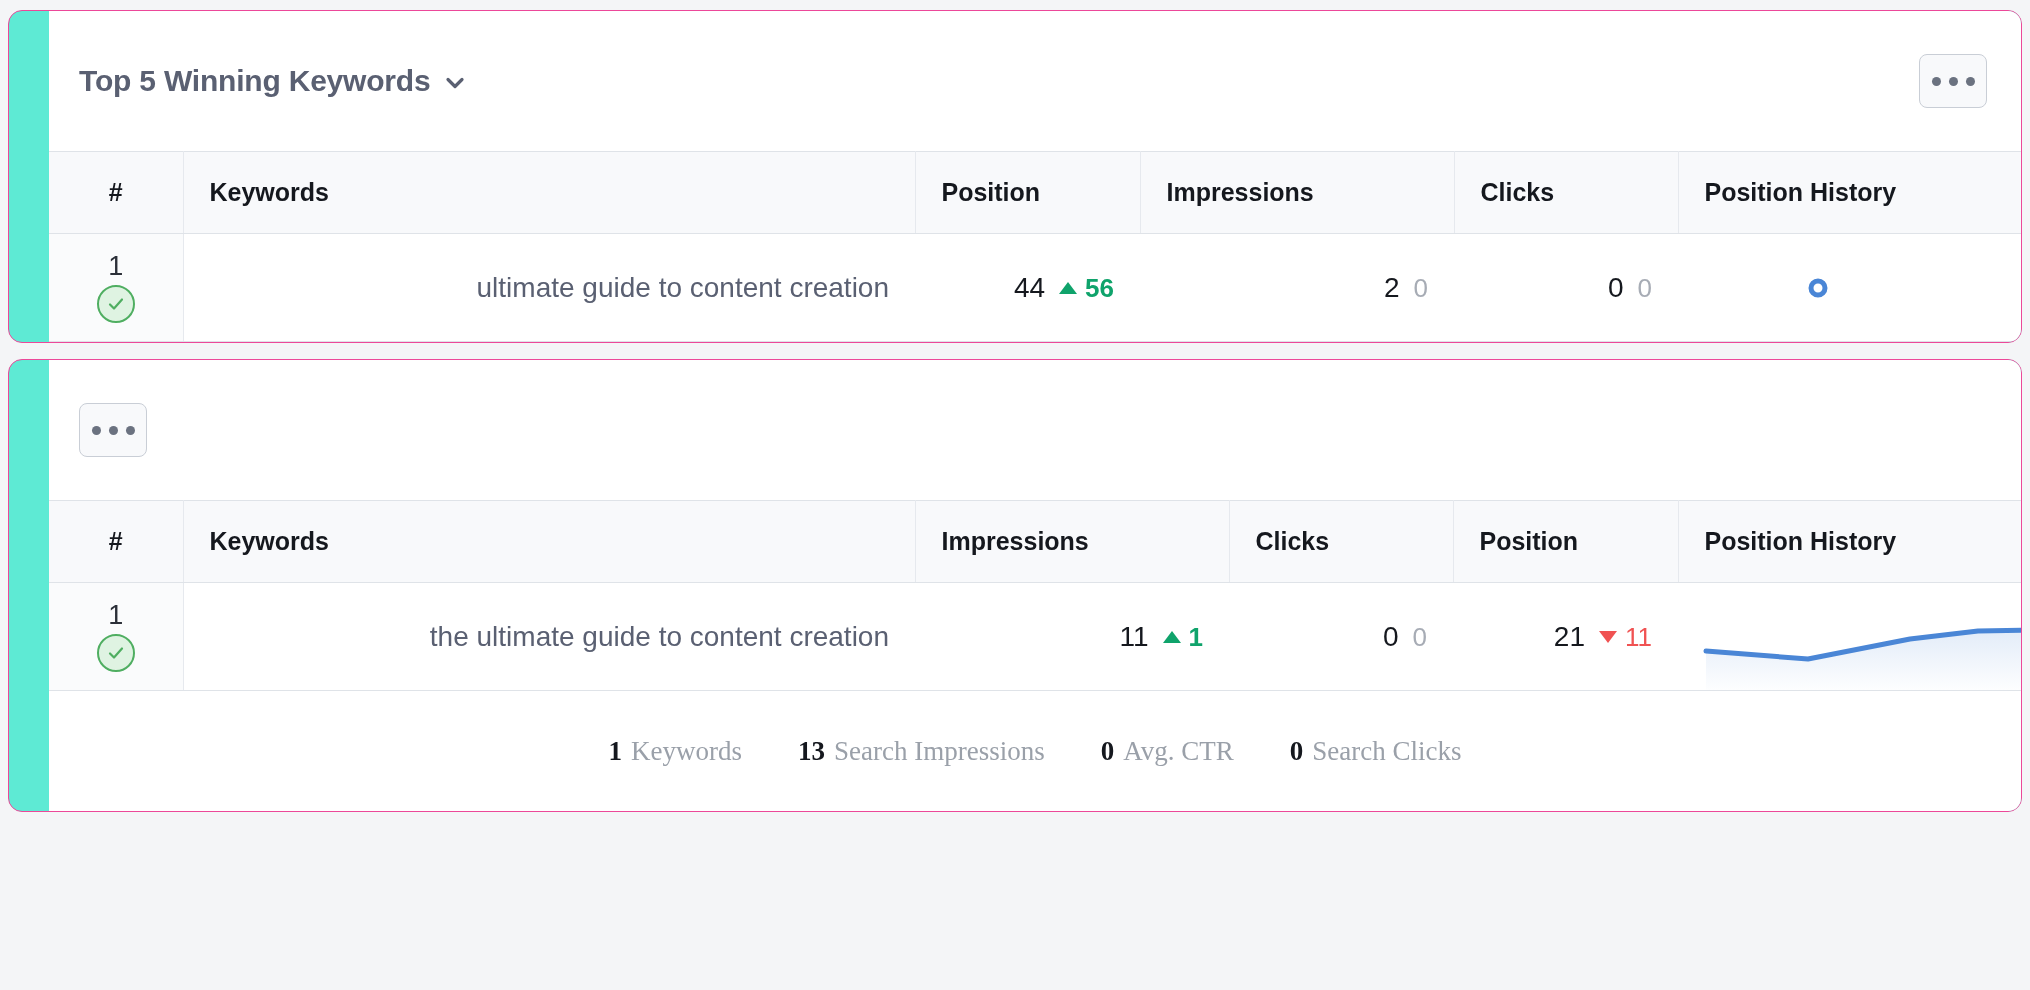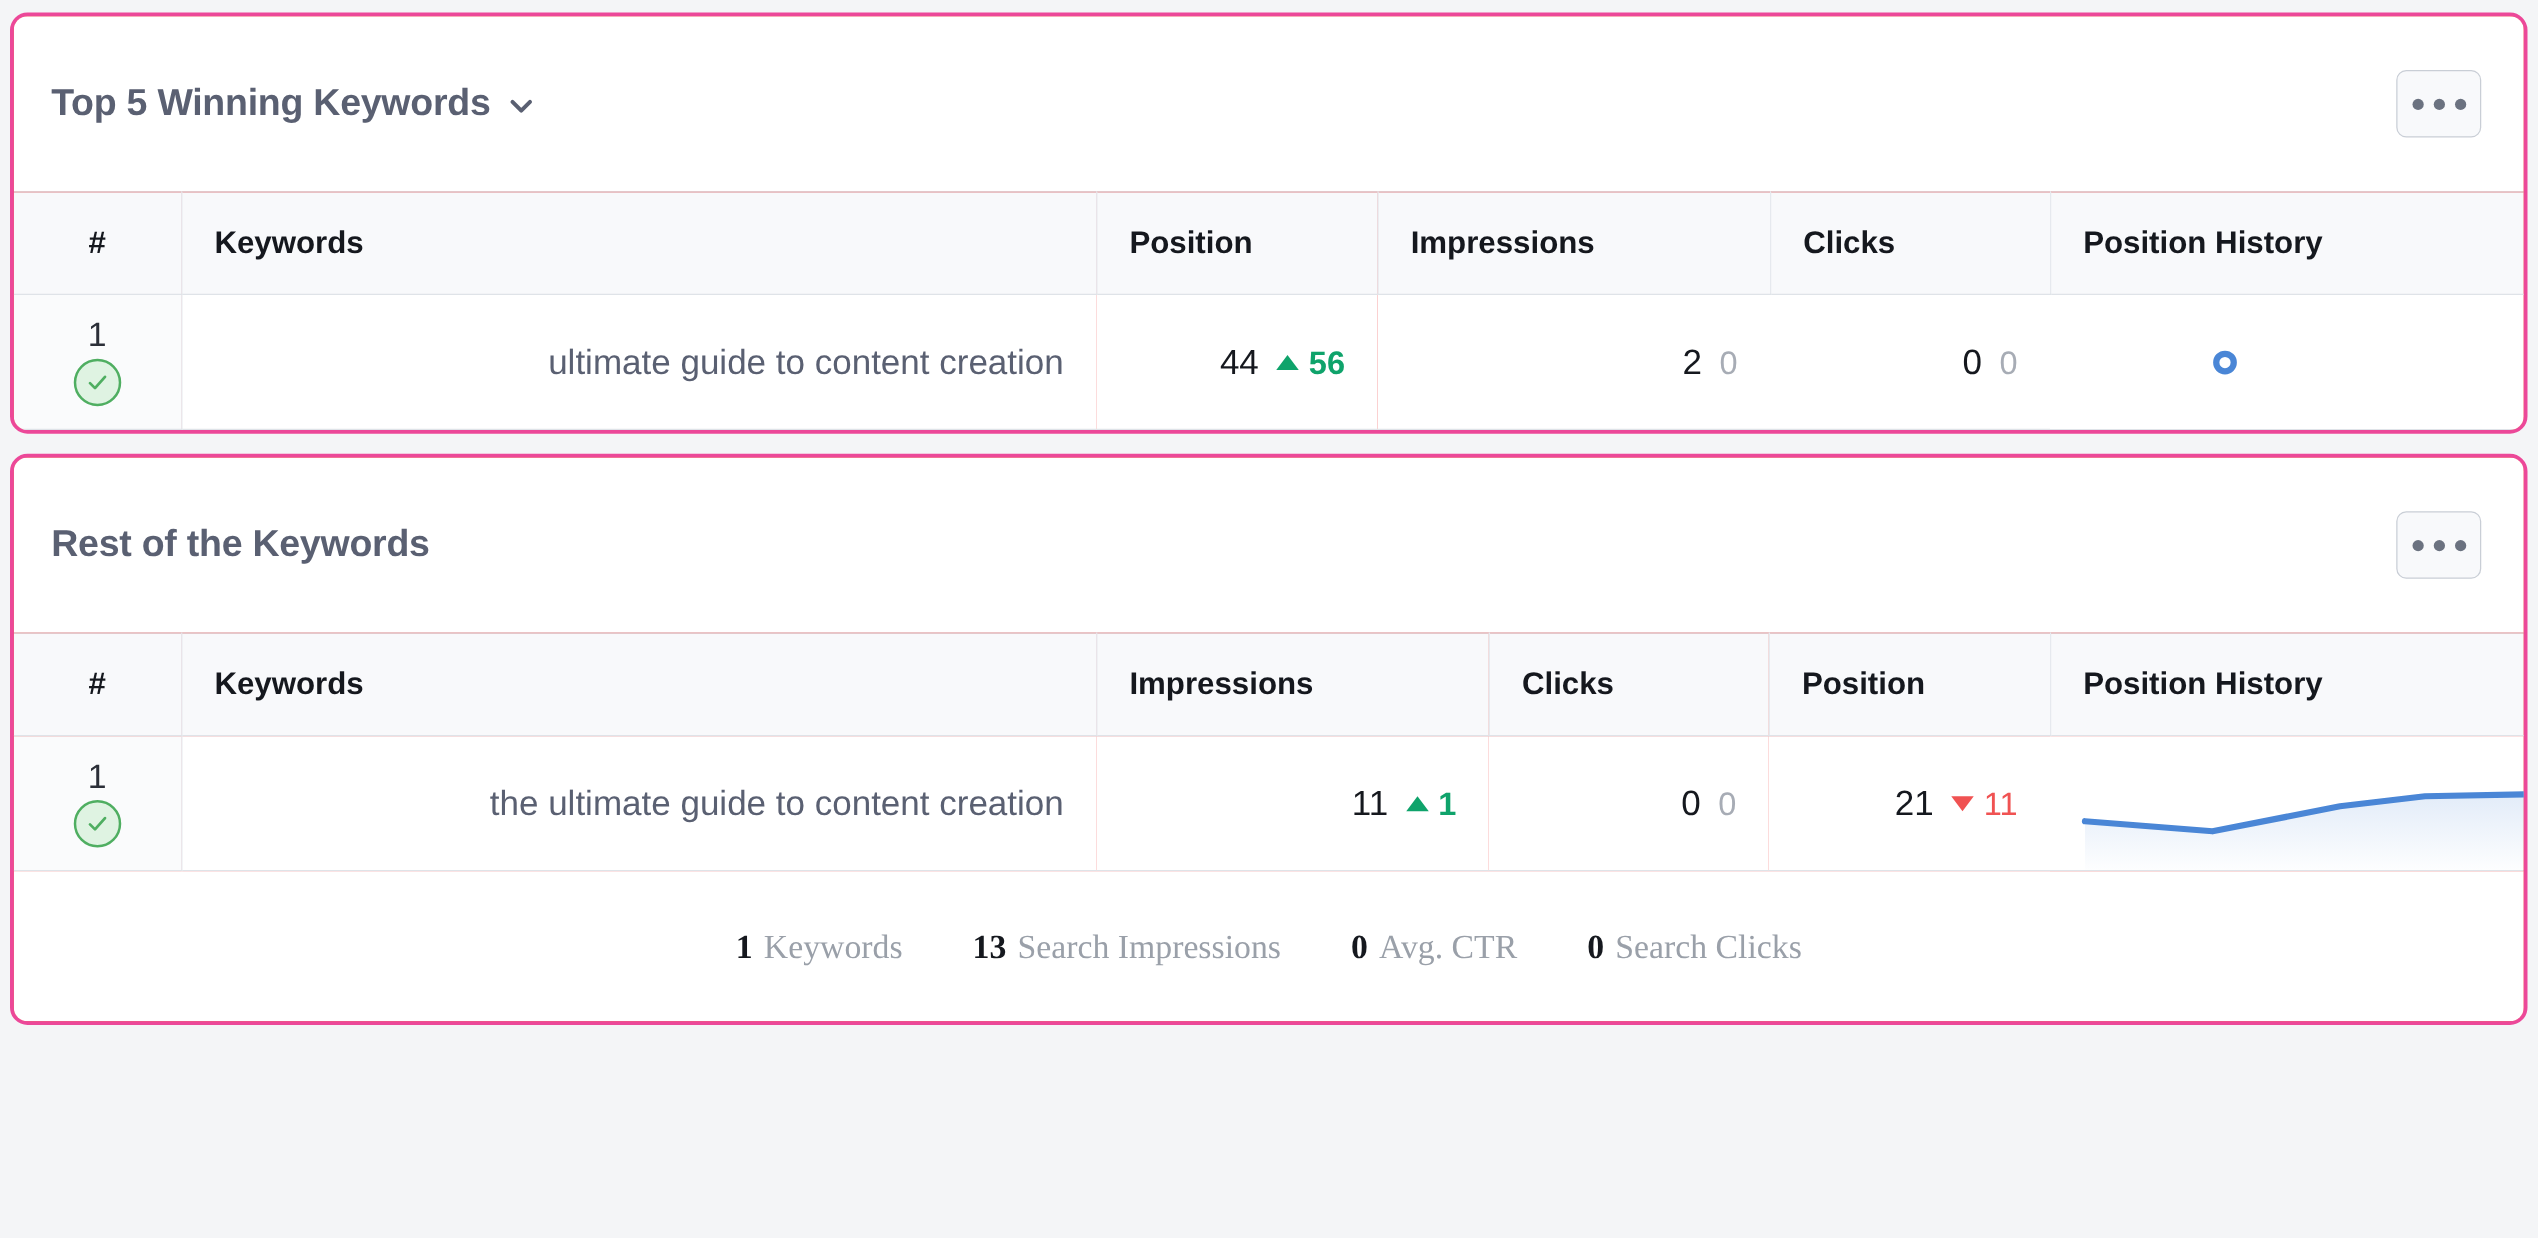--- a/index.html
+++ b/index.html
@@ -14,25 +14,26 @@
     width: 2030px;
     height: 990px;
     background: #f4f5f7;
     padding: 10px 0 0 0;
     position: relative;
     overflow: hidden;
   }
 
   
   .card {
-    background: #ef4444;
-    border: 3px solid #ec4899;
+    background: #5eead4;
+    border: 1px solid #ec4899;
     border-radius: 14px;
     margin: 0 8px 16px 8px;
     overflow: hidden;
+    padding-left: 40px;
   }
   .card-header {
     height: 140px;
     display: flex;
     align-items: center;
     justify-content: space-between;
     padding: 0 34px 0 30px;
     background: #ffffff;
   }
   .card-title-wrap {
@@ -265,23 +266,20 @@
               </svg>
             </div>
           </td>
         </tr>
       </tbody>
     </table>
   </div>
 
   <div class="card">
     <div class="card-header">
-      <div class="card-title-wrap">
-        <span class="card-title">Rest of the Keywords</span>
-      </div>
       <div class="kebab-btn">
         <span class="dot"></span>
         <span class="dot"></span>
         <span class="dot"></span>
       </div>
     </div>
 
     <table class="kw-table">
       <colgroup>
         <col style="width:134px">

